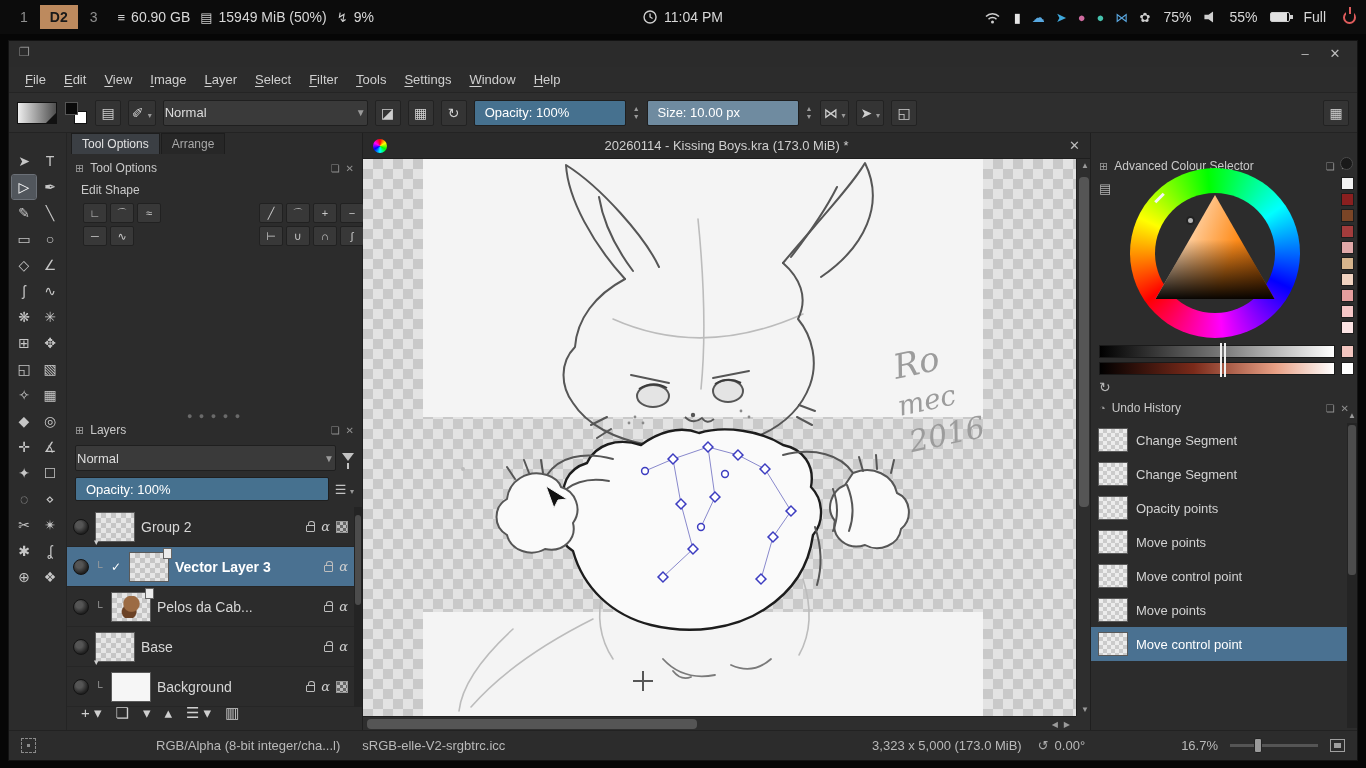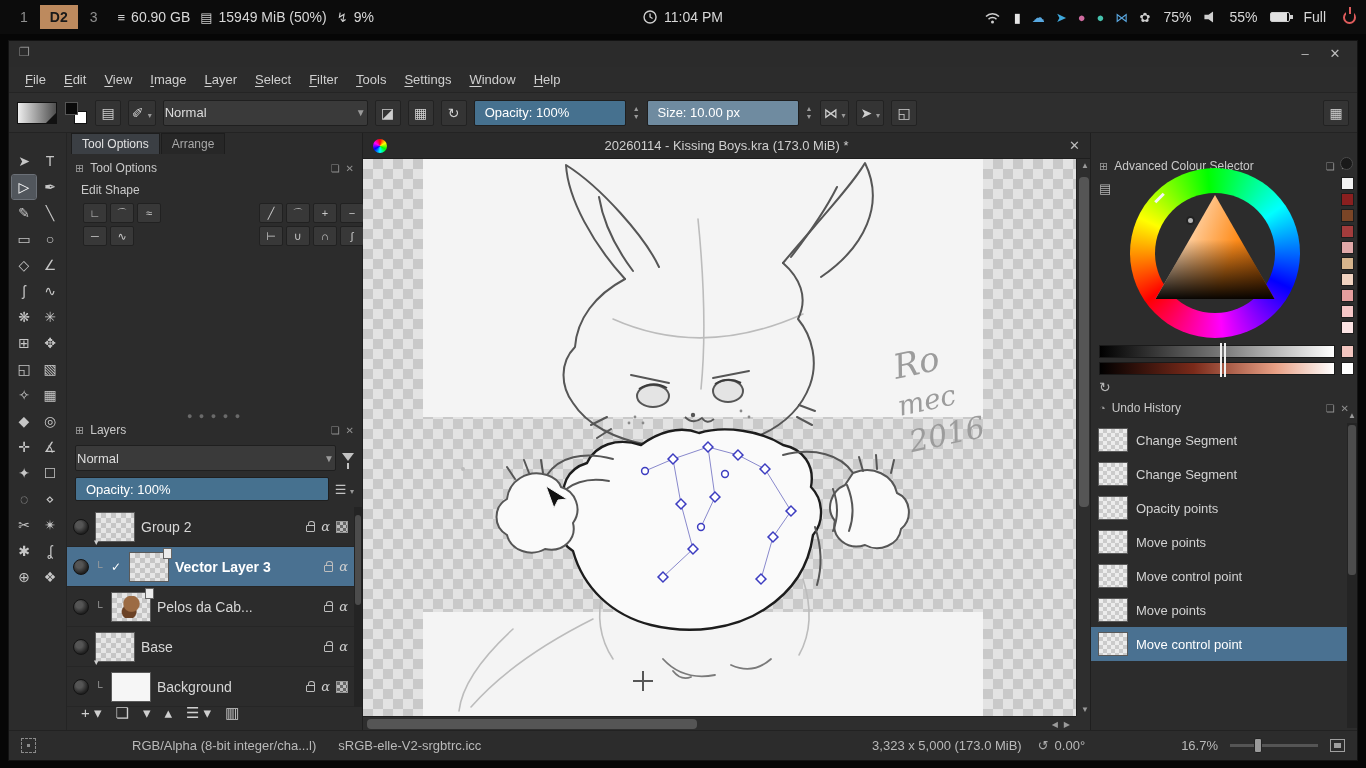--- a/index.html
+++ b/index.html
@@ -181,21 +181,21 @@
     background-color:#ececec;background-image:conic-gradient(#cbcbcb 25%,#ececec 0 50%,#cbcbcb 0 75%,#ececec 0);background-size:8px 8px}
   .uscroll{position:absolute;right:0;top:290px;width:10px;bottom:2px;background:#242424}
   .uscroll .uthumb{position:absolute;left:1px;top:2px;width:8px;height:150px;background:#4c4c4c;border-radius:3px}
   .uscroll-up{position:absolute;right:1px;top:278px;color:#9a9a9a;font-size:8px}
 
   
   .statusbar{position:absolute;left:0;right:0;bottom:0;height:30px;background:#2c2c2c;border-top:1px solid #222;
     display:flex;align-items:center;padding:0 12px;color:#b9b9b9;font-size:13px}
   .sel-icon{width:15px;height:15px;border:1px dashed #8a8a8a;position:relative}
   .sel-icon:after{content:"";position:absolute;left:5px;top:5px;width:3px;height:3px;background:#8a8a8a}
-  .sb-m{margin-left:96px}
+  .sb-m{margin-left:120px}
   .sb-p{margin-left:22px}
   .sb-size{margin-left:auto;text-underline-offset:3px}
   .sb-rot-ico{margin-left:16px;color:#a8a8a8}
   .sb-rot{margin-left:6px}
   .sb-zoom{margin-left:96px}
   .zoom-slider{margin-left:12px;width:88px;height:3px;background:#555;position:relative}
   .zoom-slider .zhandle{position:absolute;left:24px;top:-6px;width:8px;height:15px;background:#9a9a9a;border:1px solid #222;border-radius:2px}
   .fit-icon{margin-left:12px;width:15px;height:13px;border:1px solid #a0a0a0;position:relative}
   .fit-icon:after{content:"";position:absolute;inset:3px;background:#a0a0a0}
 </style>

